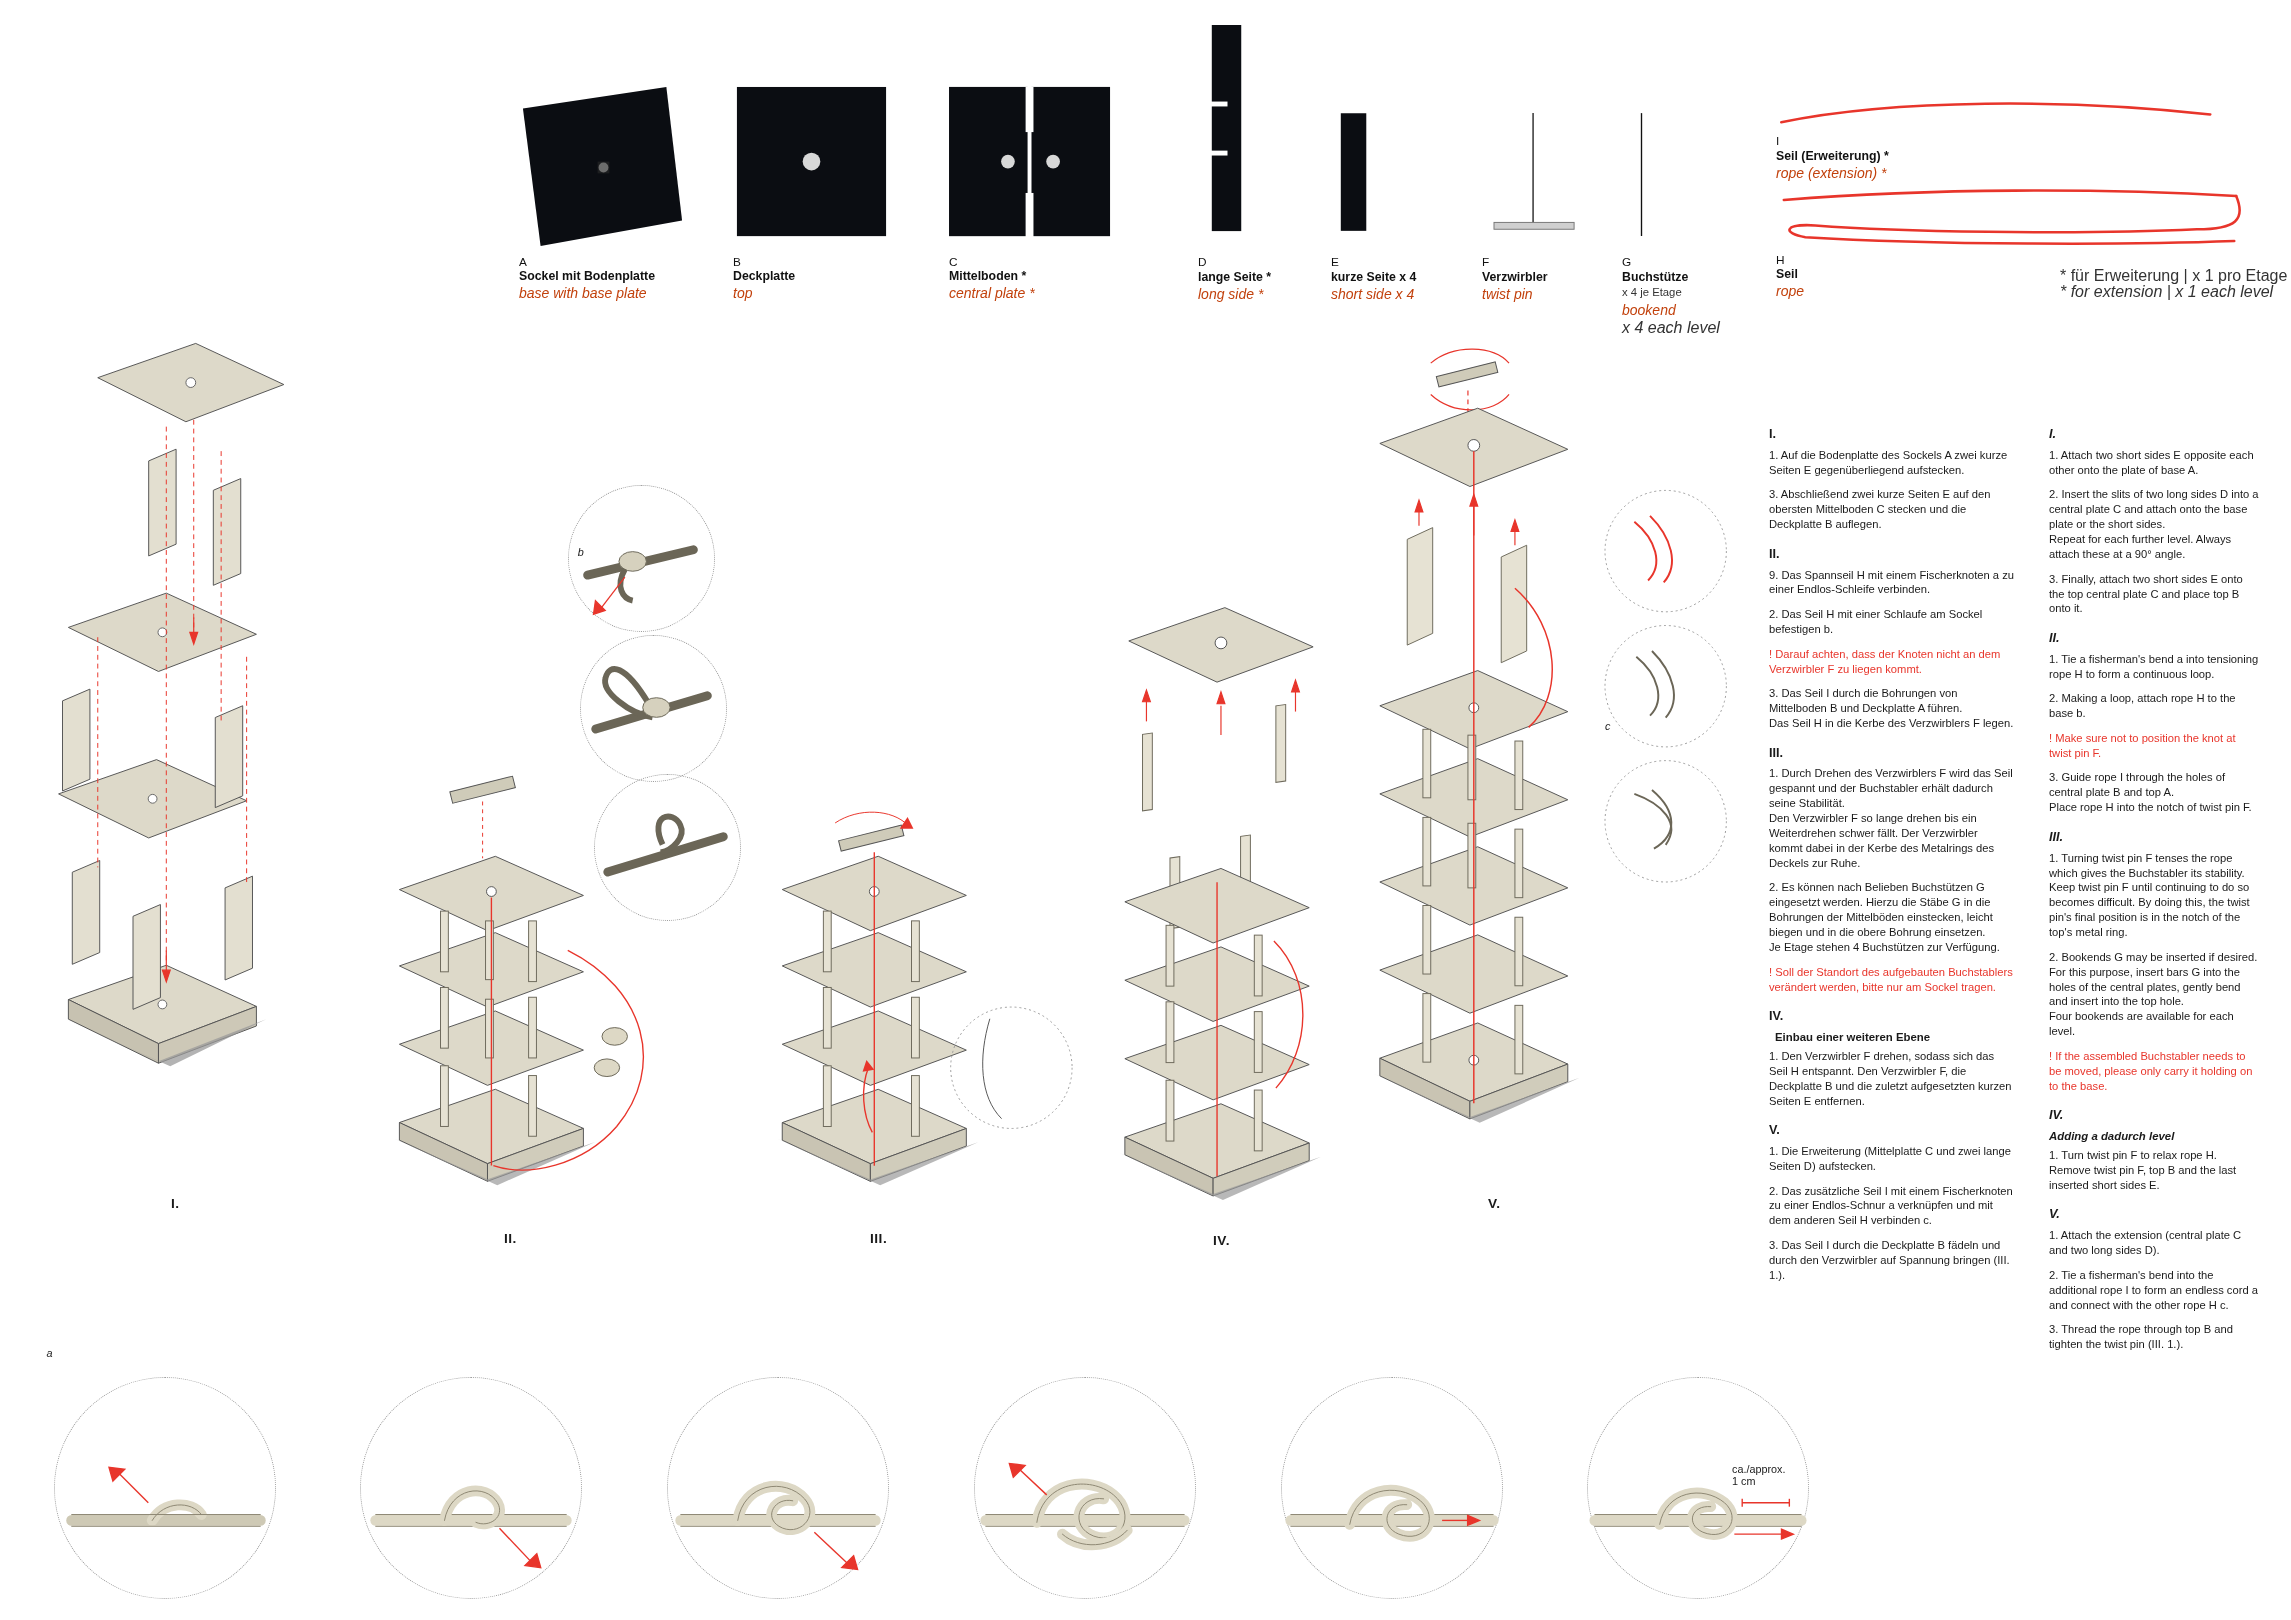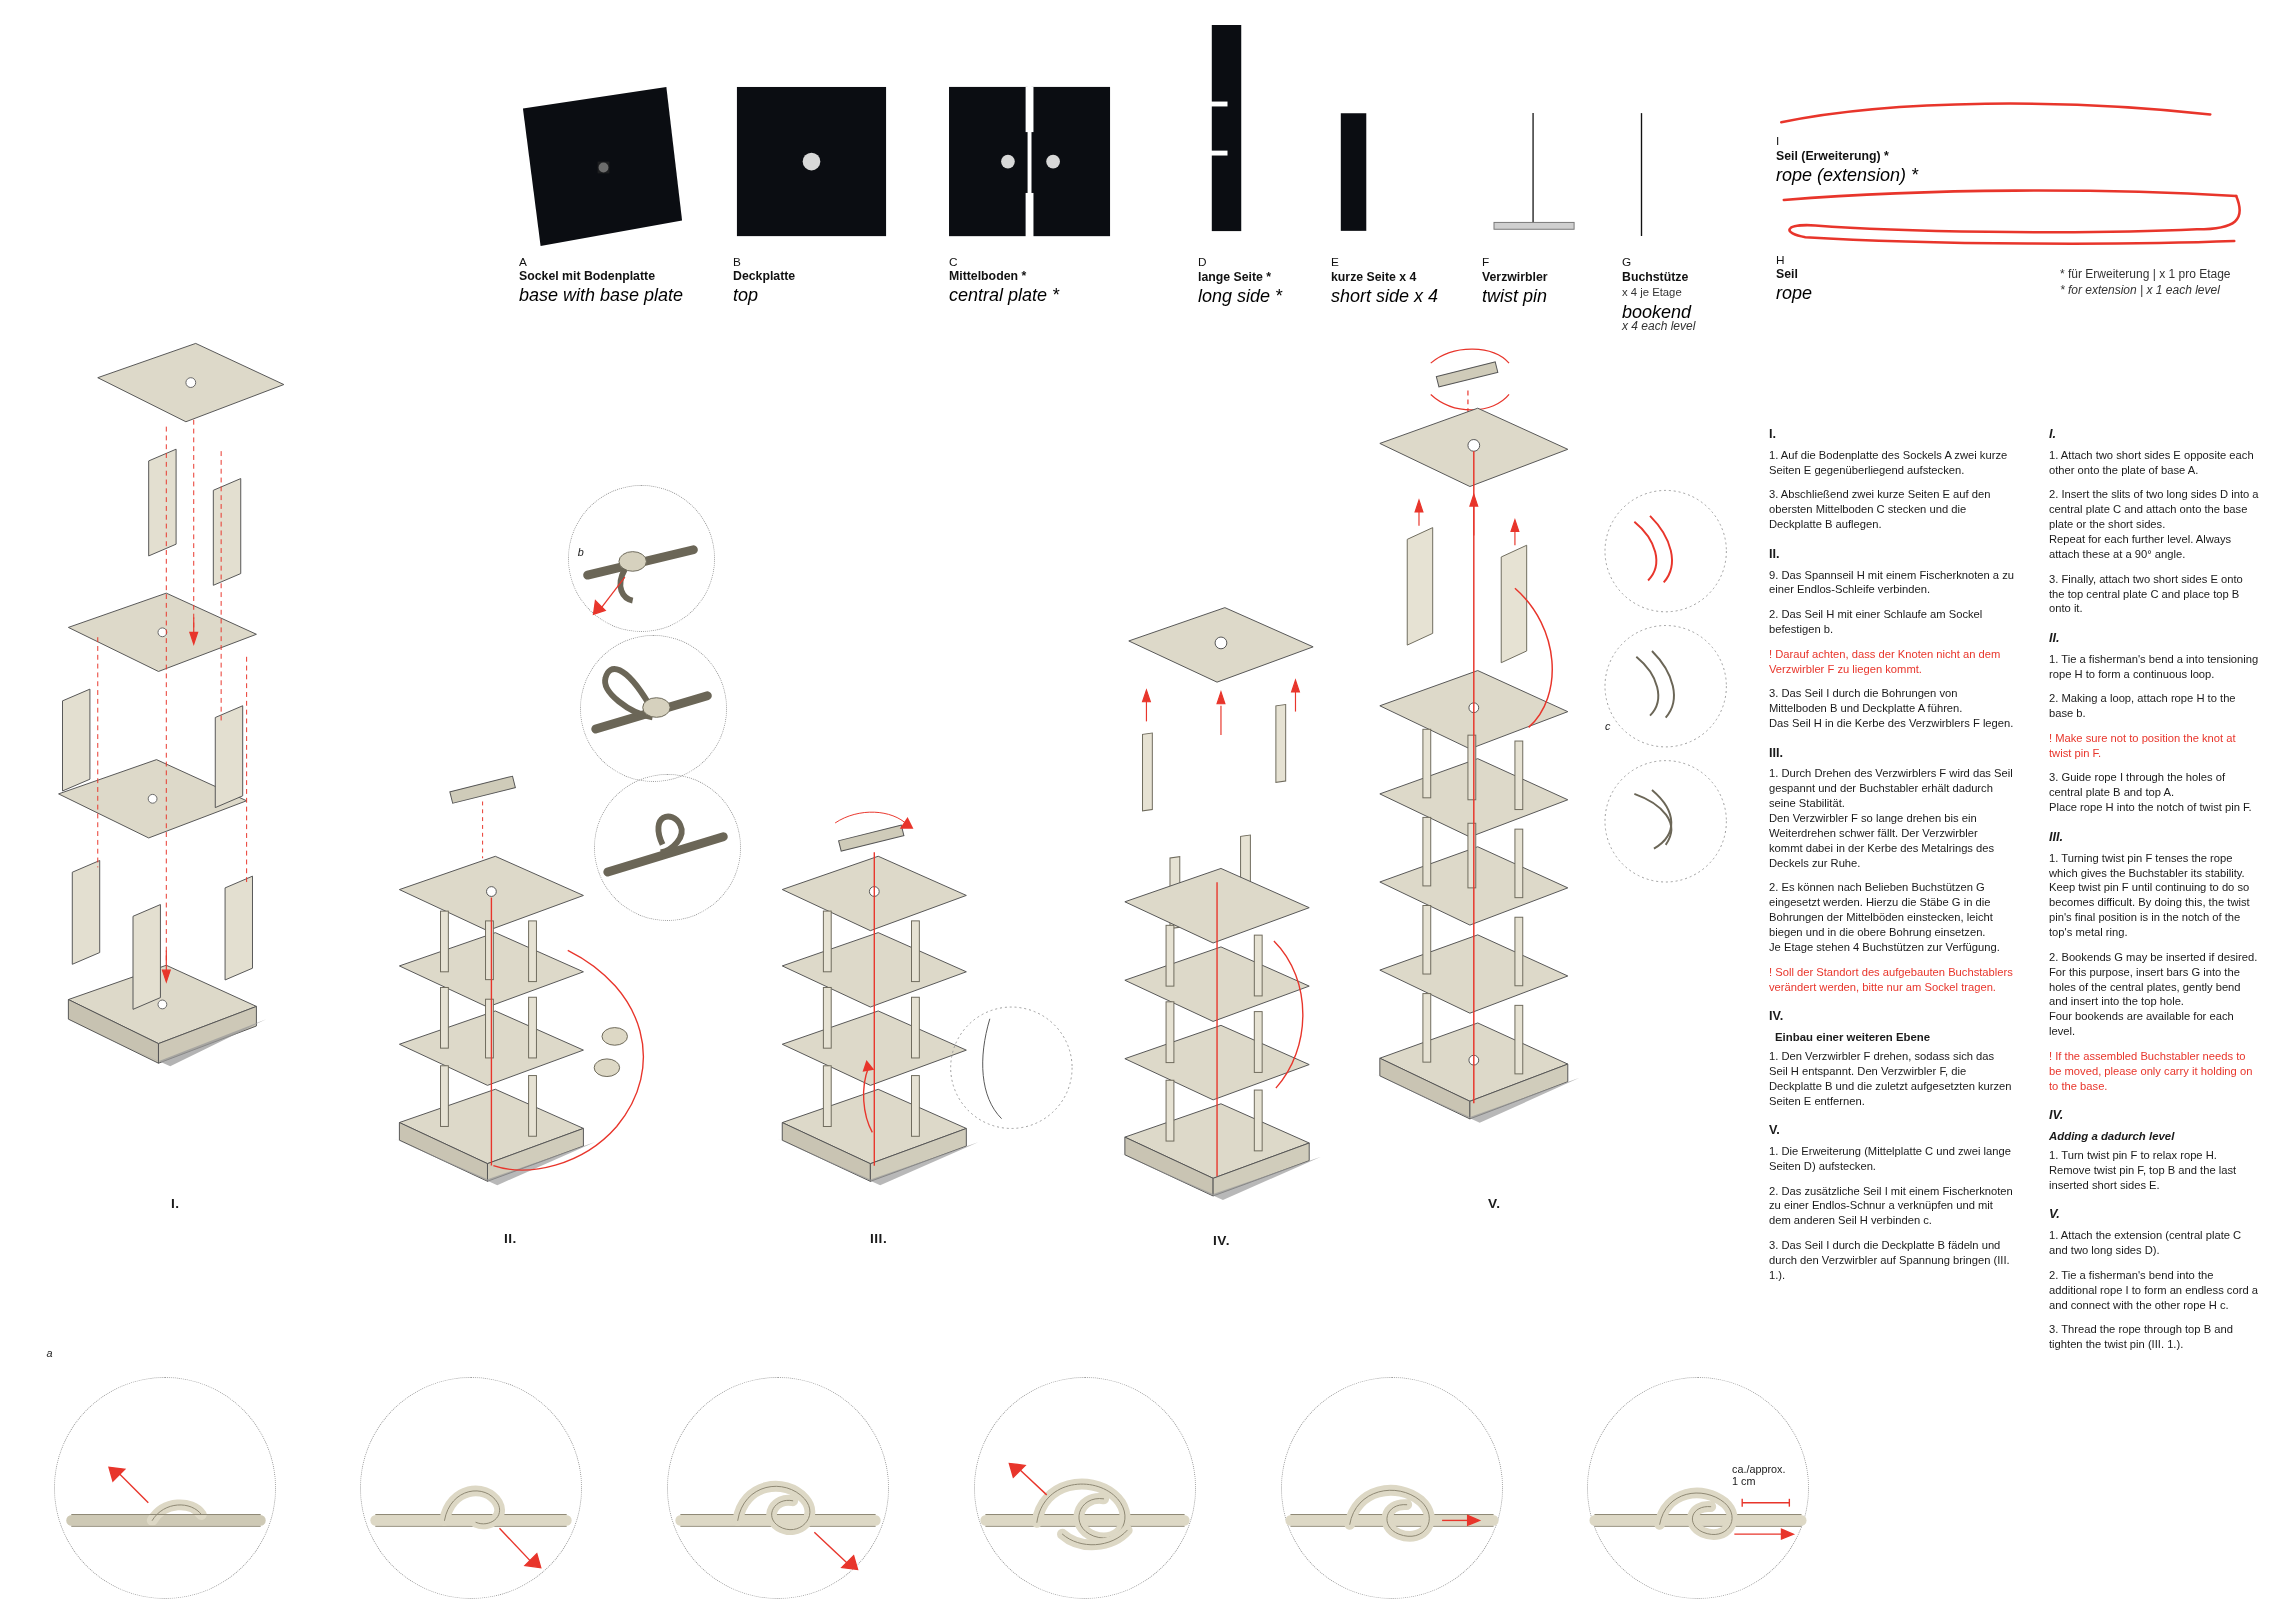--- a/index.html
+++ b/index.html
@@ -3,22 +3,22 @@
 <meta charset="utf-8">
 <style>
   html,body{margin:0;padding:0;background:#ffffff;}
   body{width:2292px;height:1620px;position:relative;font-family:"Liberation Sans",sans-serif;color:#1a1a1a;overflow:hidden;}
   .root{position:absolute;left:0;top:0;width:2292px;height:1620px;}
   .abs{position:absolute;}
   
   .part{position:absolute;}
   .part .code{position:absolute;font-size:11.8px;color:#111;}
   .part .name{position:absolute;font-size:12.3px;font-weight:bold;color:#111;white-space:nowrap;}
-  .part .name2{position:absolute;font-size:18px;font-style:italic;color:#000000;white-space:nowrap;}
-  .part .note{position:absolute;font-size:12px;font-style:italic;color:#333;white-space:nowrap;}
+  .part .name2{position:absolute;font-size:14px;font-style:italic;color:#c2410c;white-space:nowrap;}
+  .part .note{position:absolute;font-size:16px;font-style:italic;color:#333;white-space:nowrap;}
   
   .col{position:absolute;font-size:11.2px;line-height:1.33;}
   .col .h{font-weight:bold;font-size:12.7px;margin-bottom:4.9px;}
   .col .hi{font-weight:bold;font-style:italic;font-size:12.7px;margin-bottom:4.9px;}
   .col p{margin:0 0 9.8px 0;}
   .red{color:#e8352b;}
   .sub{font-weight:bold;font-size:11.4px;margin-left:6px;}
   .subi{font-weight:bold;font-style:italic;font-size:11.4px;}
   
   .steplab{position:absolute;font-size:13.7px;font-weight:bold;letter-spacing:0.5px;}

